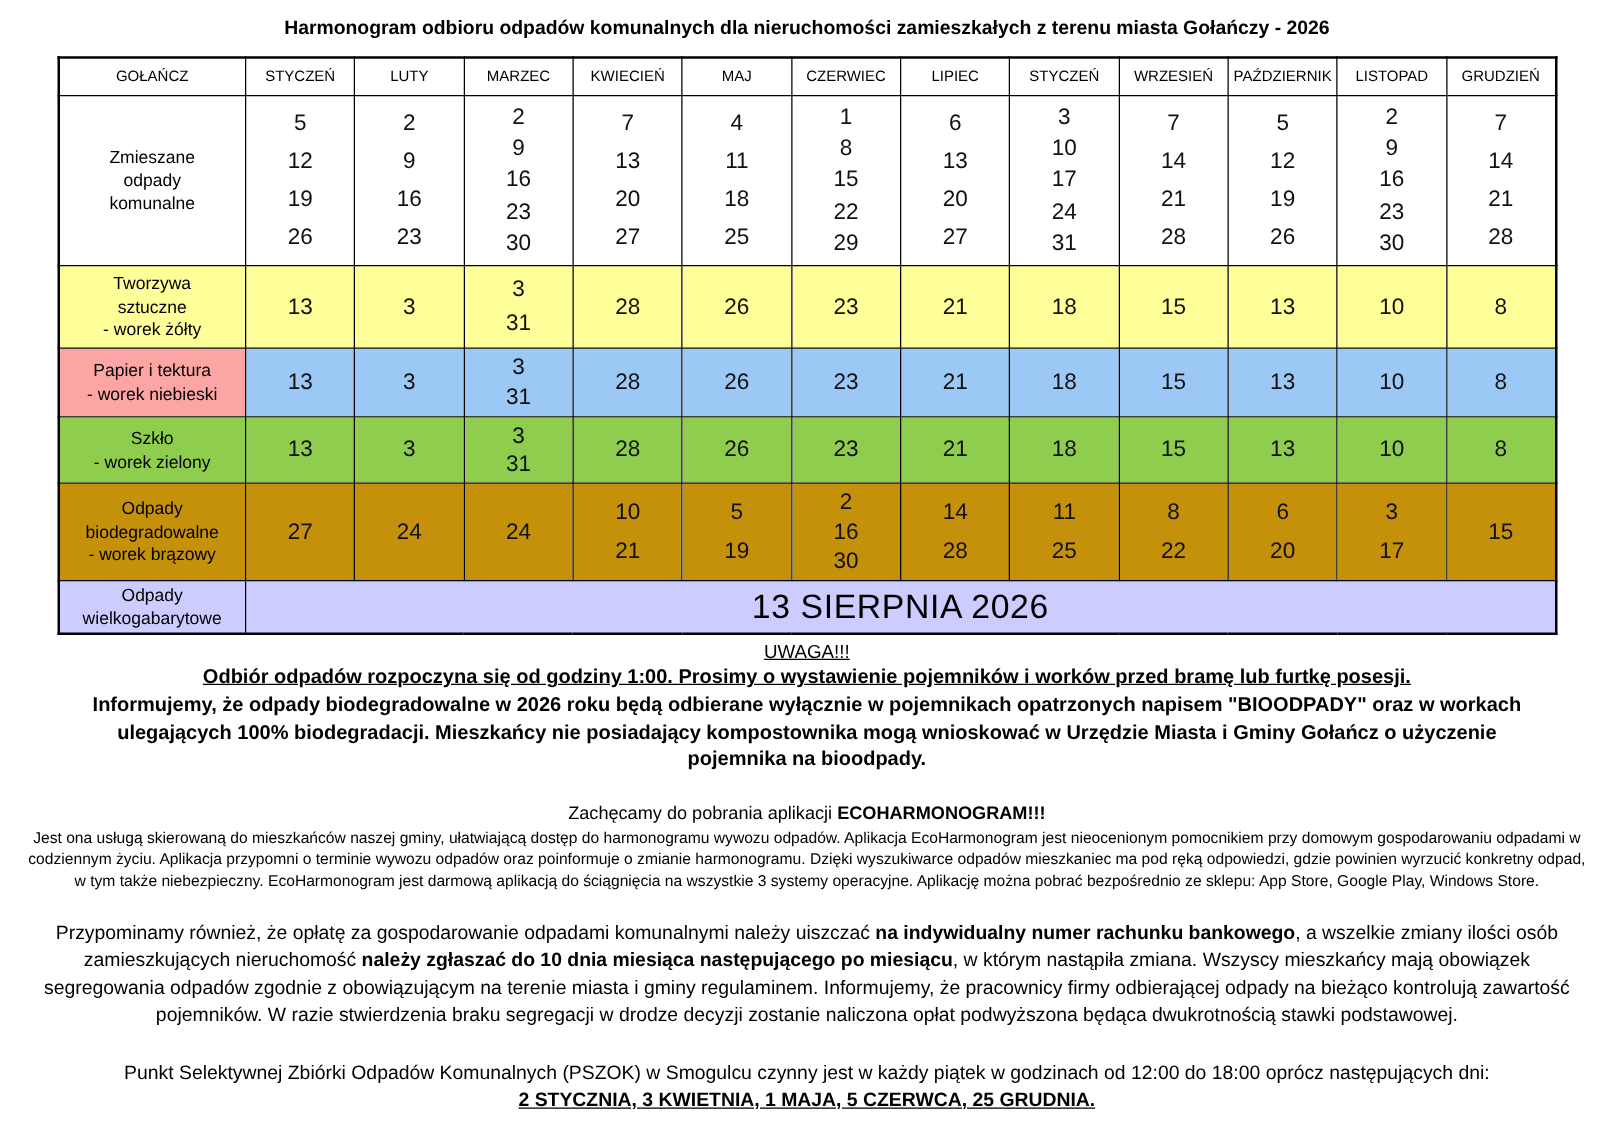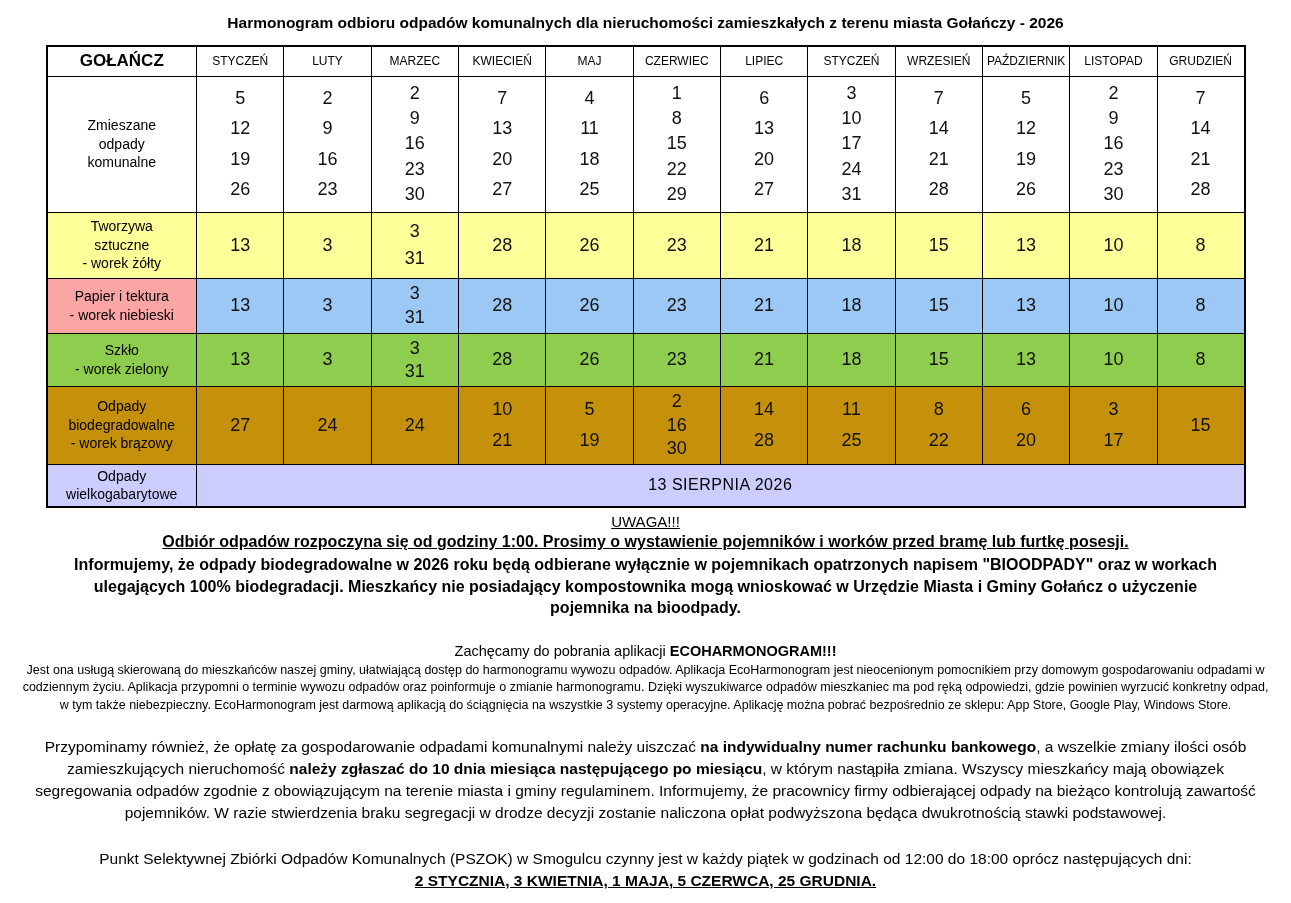--- a/index.html
+++ b/index.html
@@ -26,21 +26,21 @@
     margin: 0 auto;
     border: 2px solid #000;
   }
   table.schedule th, table.schedule td {
     border: 1.5px solid #000;
     text-align: center;
     vertical-align: middle;
     overflow: hidden;
   }
   table.schedule th { font-weight: normal; font-size: 12px; height: 30px; background: #fff; color:#000; }
-  table.schedule th.corner { font-weight: bold; font-size: 17px; }
+  table.schedule th.corner { font-weight: normal; font-size: 12px; }
   table.schedule col.label-col { width: 150px; }
   td.label {
     font-size: 14px;
     white-space: pre-line;
     line-height: 1.35;
     color: #000;
     padding: 2px;
   }
   td.day-cell { font-size: 18px; color: #111; }
   .stack {
@@ -49,21 +49,21 @@
     justify-content: space-evenly;
     align-items: center;
     width: 100%;
   }
   .row-0 td { height: 136px; } .row-0 .stack { height: 130px; }
   .row-1 td { height: 66px; }  .row-1 .stack { height: 60px; }
   .row-2 td { height: 55px; }  .row-2 .stack { height: 50px; }
   .row-3 td { height: 53px; }  .row-3 .stack { height: 48px; }
   .row-4 td { height: 78px; }  .row-4 .stack { height: 72px; }
   .row-5 td { height: 38px; }
-  td.span-cell { font-size: 16px; color: #000; letter-spacing: 0.5px; }
+  td.span-cell { font-size: 27px; color: #000; letter-spacing: 0.5px; }
 
   .notes { text-align: center; color: #000; }
   .uwaga-heading { font-size: 15px; margin-top: 5px; text-decoration: underline; }
   .line-pickup { font-size: 16px; font-weight: bold; text-decoration: underline; margin-top: 3px; }
   .para-bio { font-size: 16px; font-weight: bold; margin: 3px 60px 0 60px; line-height: 1.35; }
   .line-warning { font-size: 16px; font-weight: bold; text-decoration: underline; margin-top: 4px; }
   .app-heading { font-size: 14.5px; margin-top: 24px; }
   .app-body { font-size: 12.5px; margin: 3px 20px 0 20px; line-height: 1.38; }
   .para-payment { font-size: 15.5px; margin: 22px 30px 0 30px; line-height: 1.42; }
   .pszok { font-size: 15.5px; margin-top: 24px; line-height: 1.42; }

